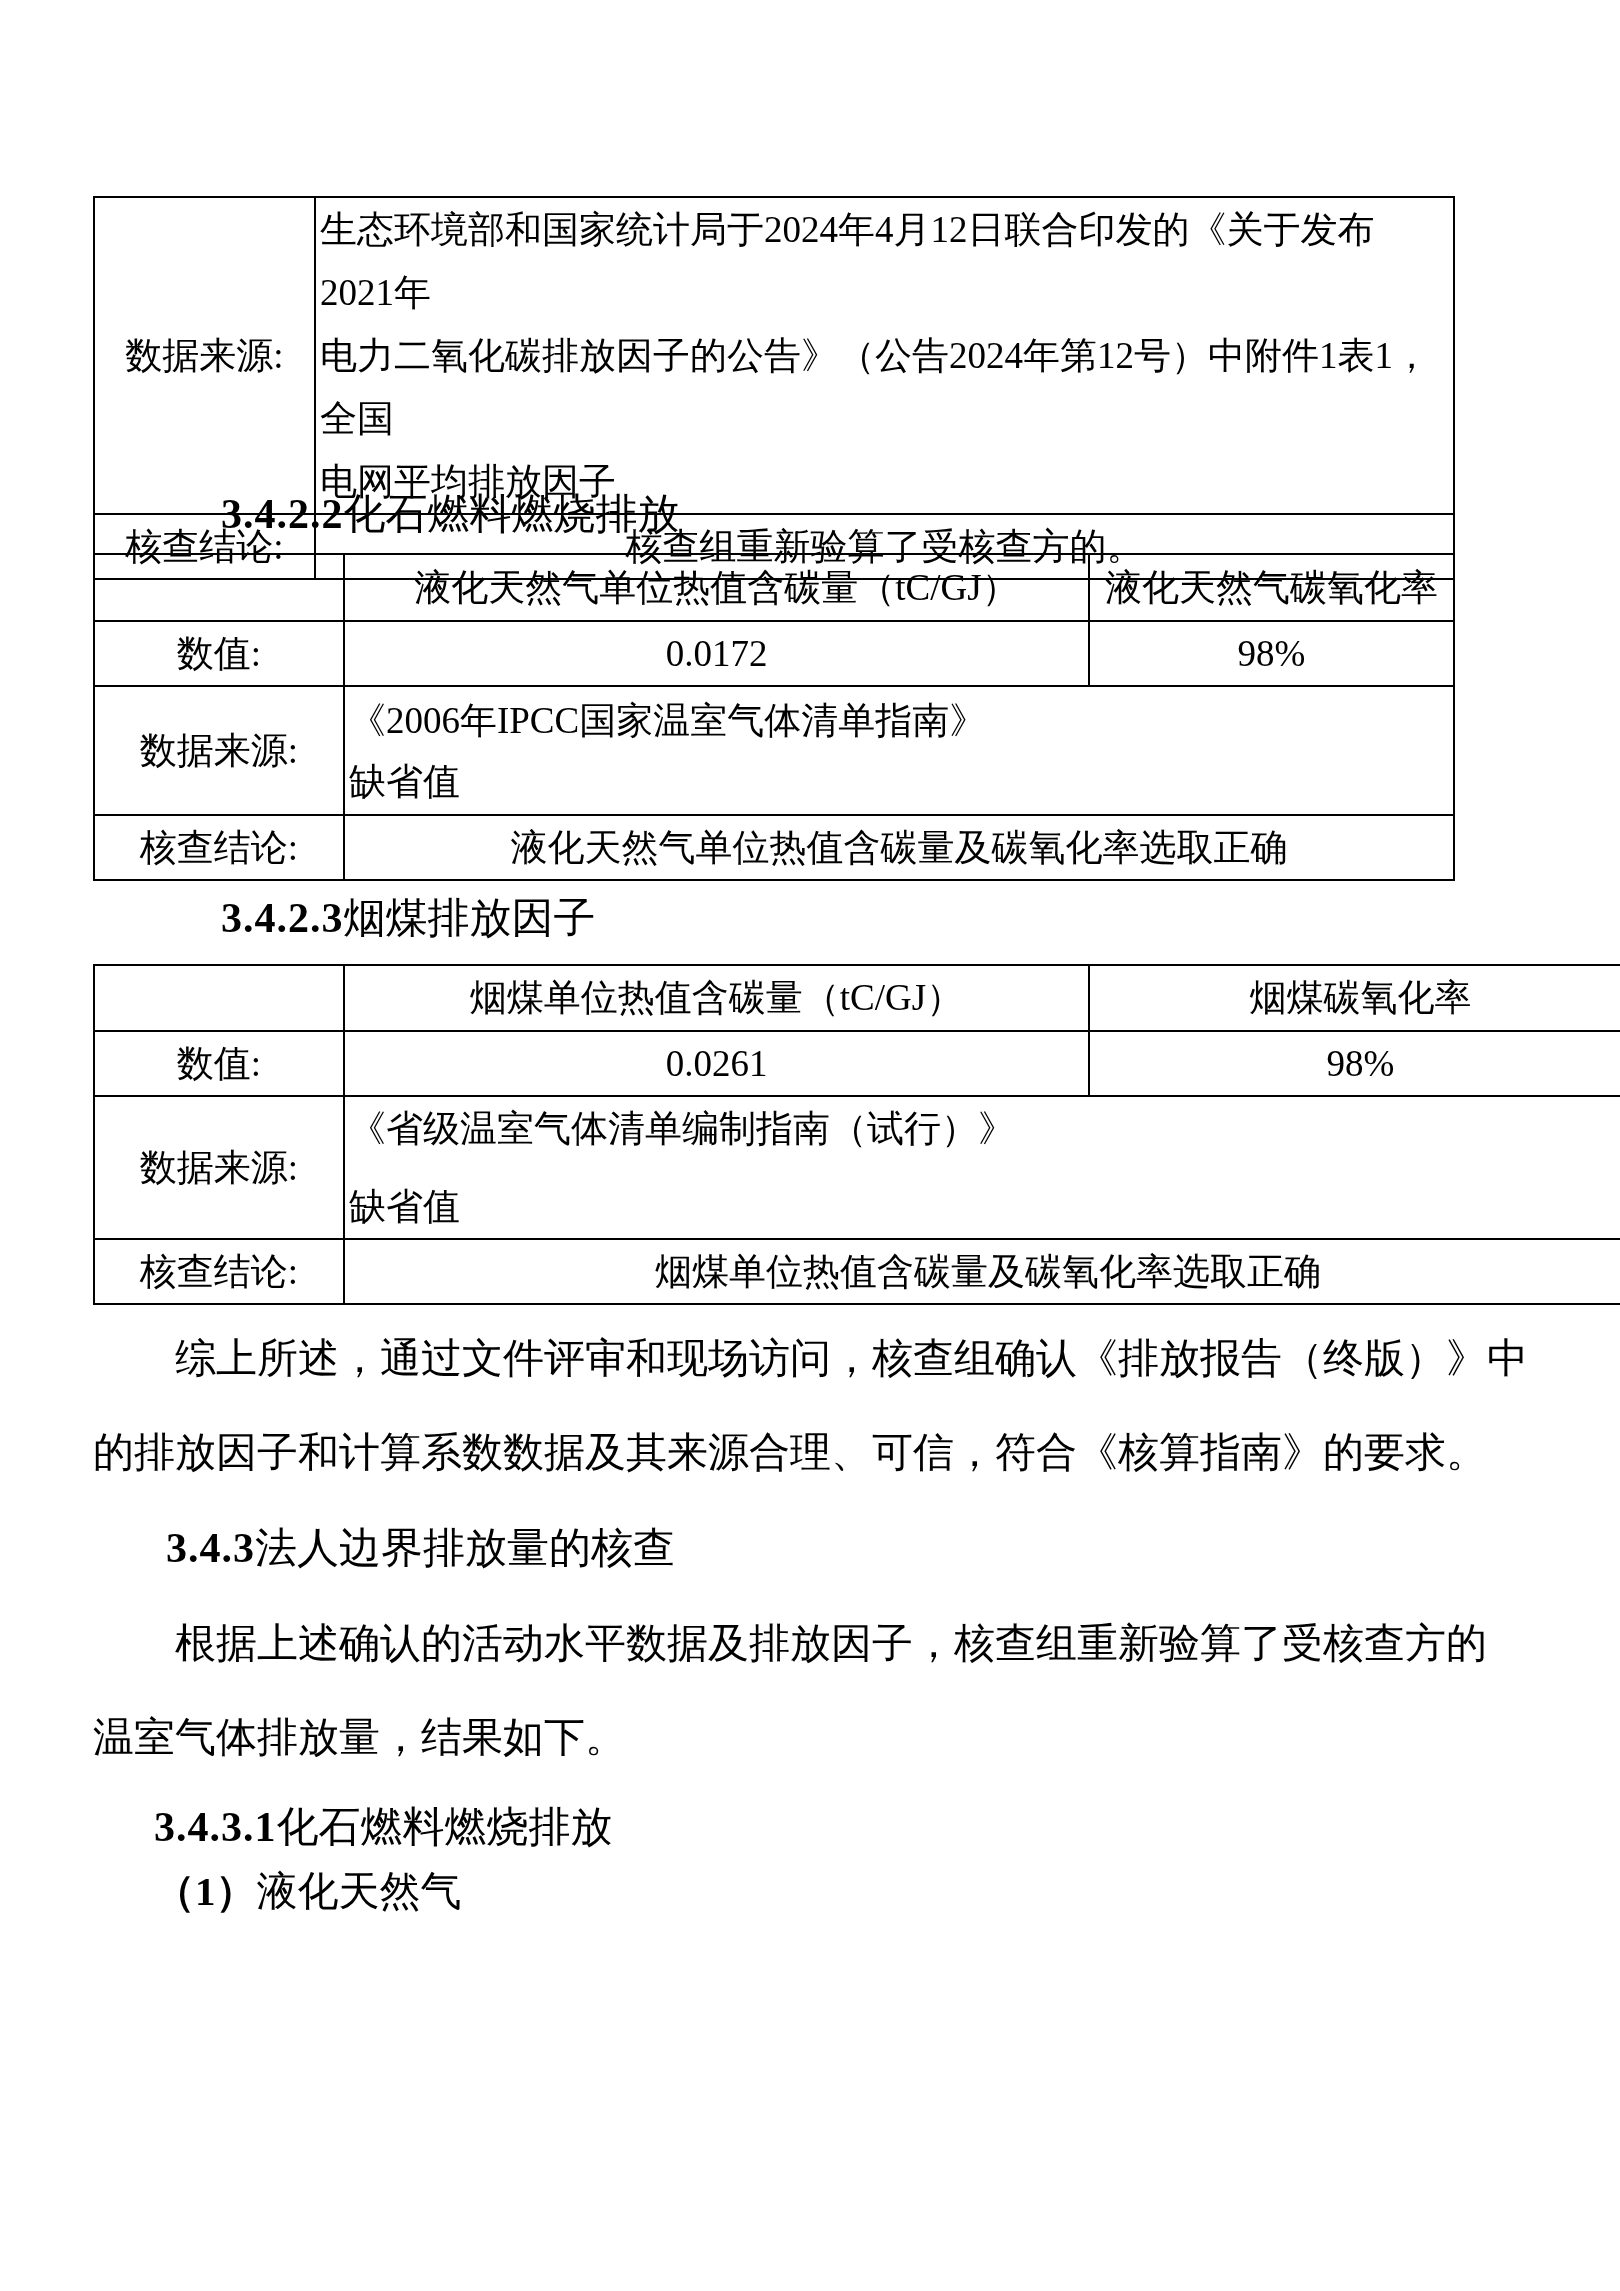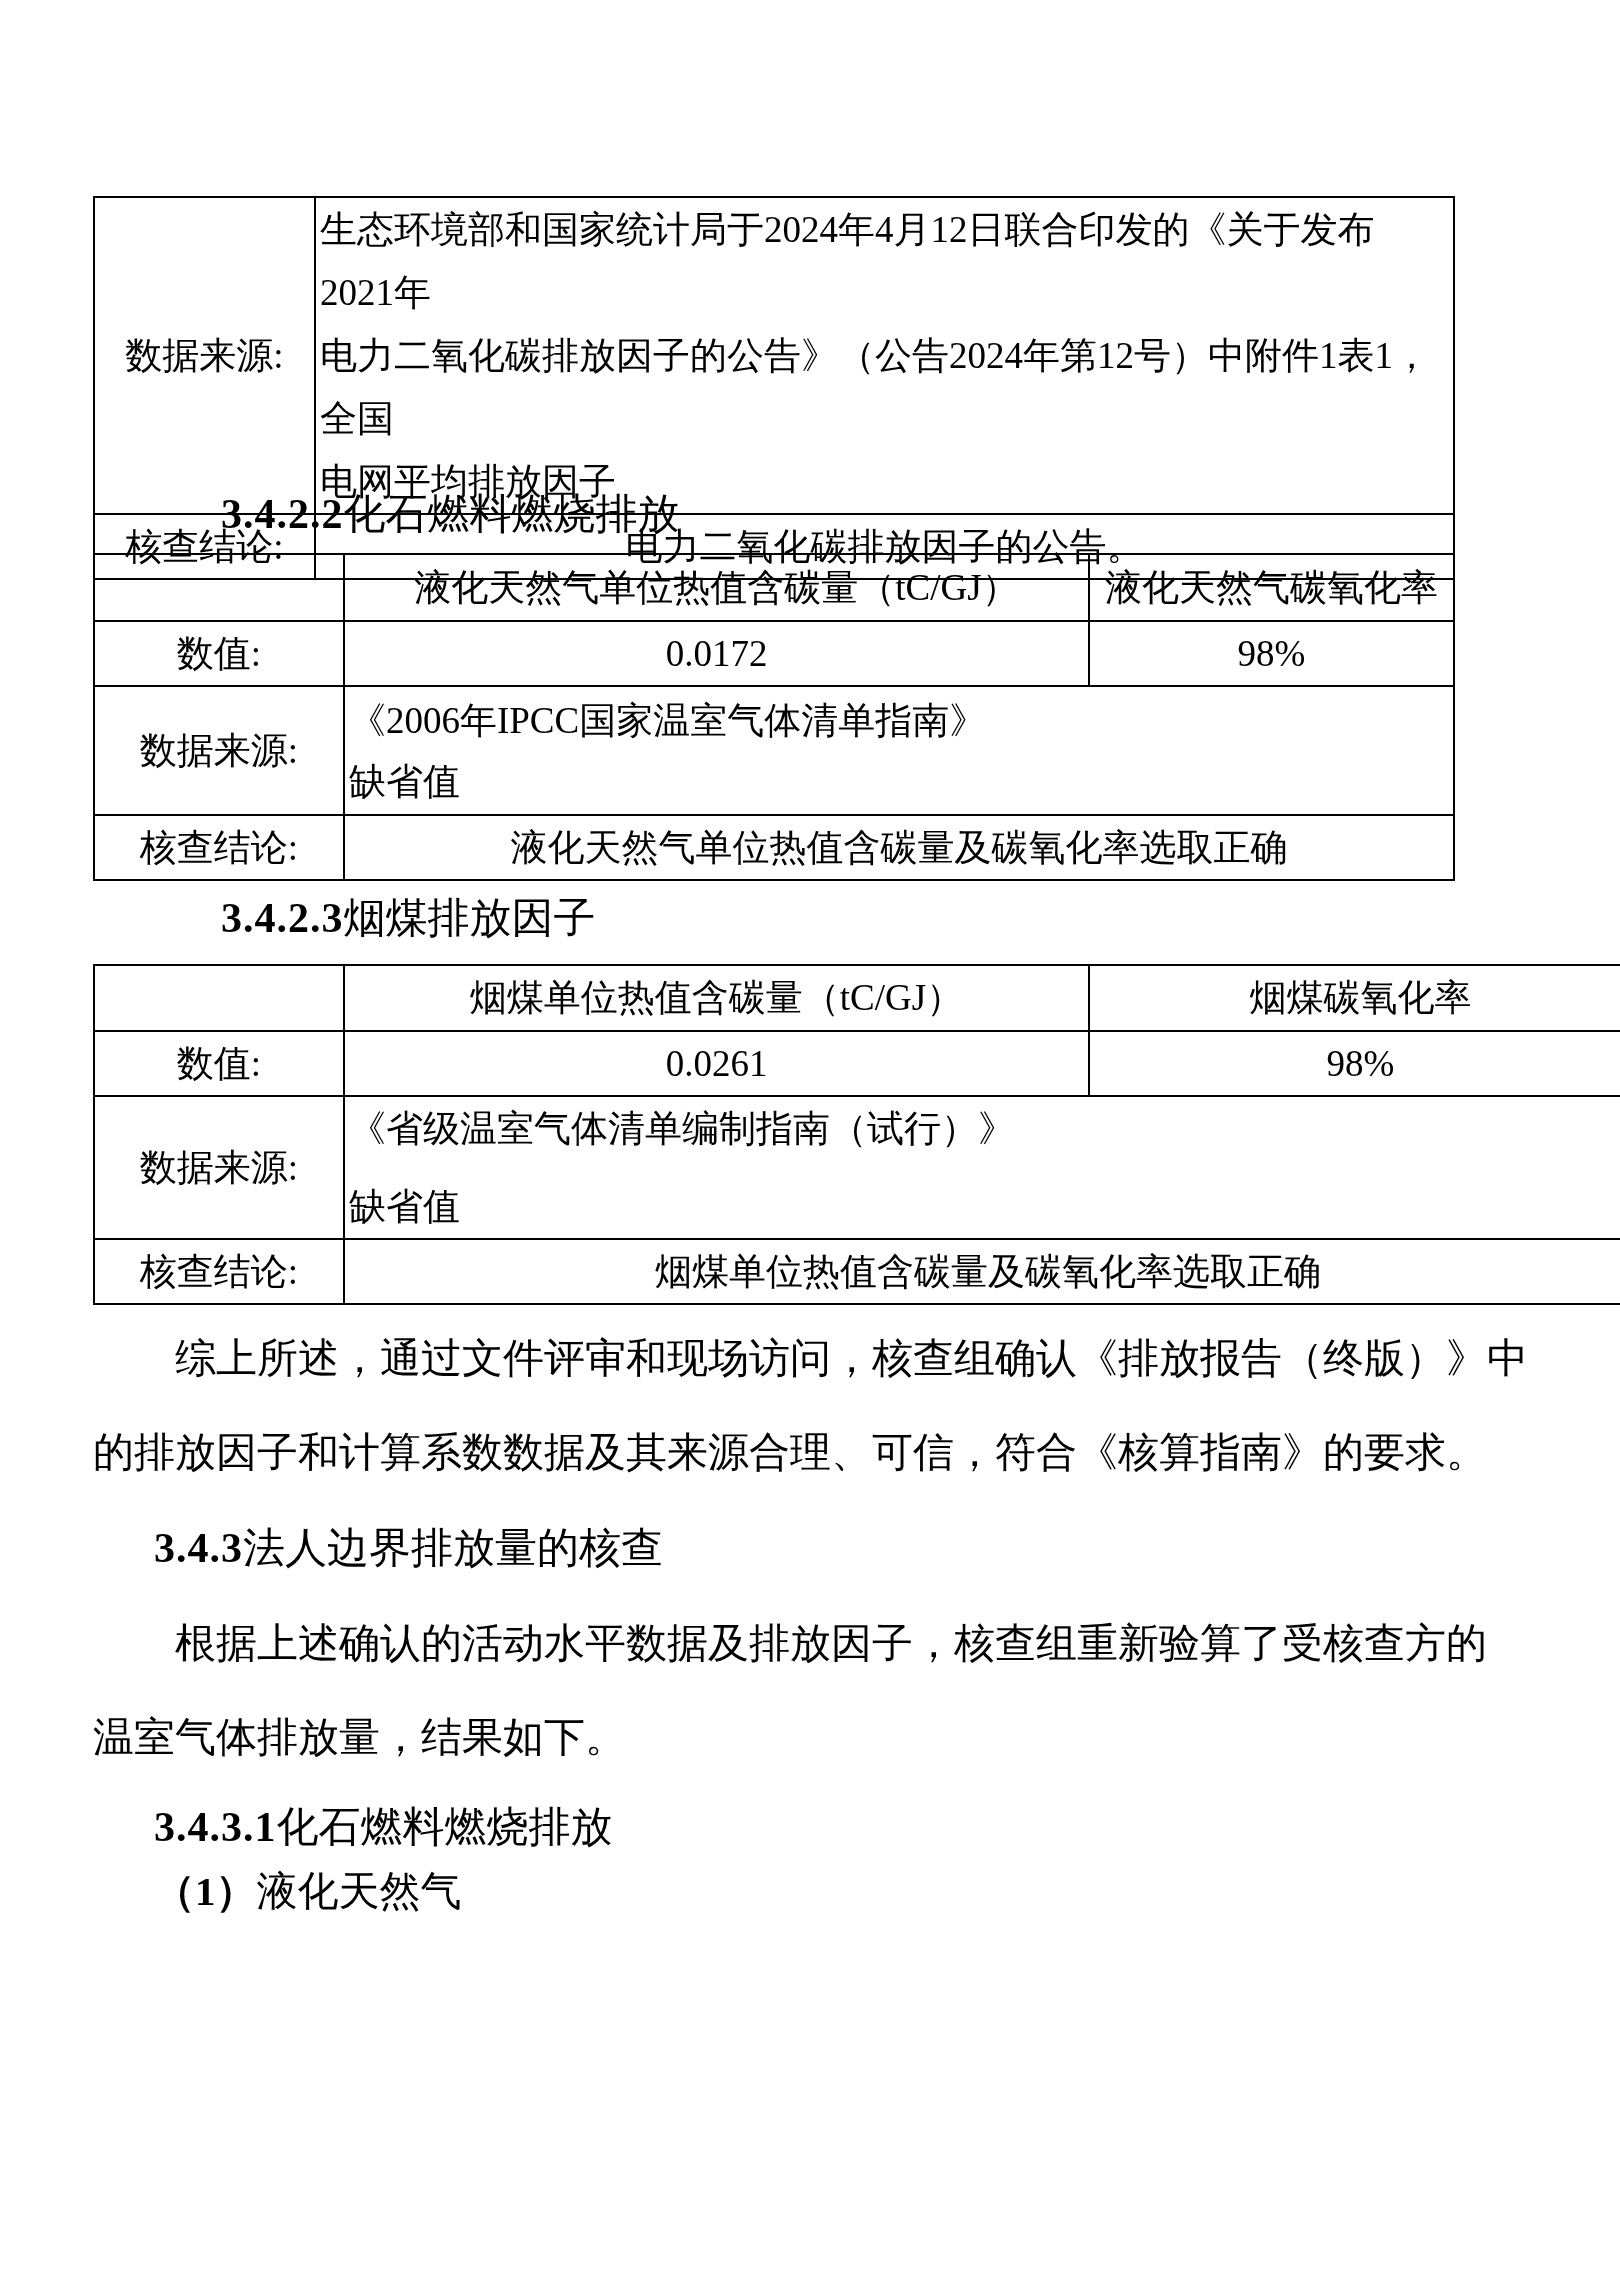--- a/index.html
+++ b/index.html
@@ -29,21 +29,21 @@
   #t3 { top:964px; width:1540px; }
   #t3 tr:nth-child(1) td { height:64px; }
   #t3 tr:nth-child(2) td { height:63px; }
   #t3 tr:nth-child(3) td { height:141px; }
   #t3 tr:nth-child(4) td { height:63px; }
   #t3 .cline.gap { margin-top:17.6px; }
   .heading { position:absolute; font-size:42px; line-height:49px; white-space:nowrap; }
   .hnum { font-weight:bold; letter-spacing:1px; }
   .h-322 { left:221px; top:490px; }
   .h-323 { left:221px; top:894px; }
-  .h-343 { left:154px; top:1524px; }
+  .h-343 { left:166px; top:1524px; }
   .h-3431 { left:154px; top:1803px; }
   .para { position:absolute; left:93px; width:1364px; font-size:41px; }
   .pline { line-height:94px; white-space:nowrap; }
   .pline.indent { text-indent:82px; }
   #para1 { top:1311px; }
   #para2 { top:1596px; }
   .list-item { position:absolute; left:154px; top:1867px; font-size:41px; line-height:49px; white-space:nowrap; }
   .iprefix { font-weight:bold; }
   .pagenum {
     position:absolute; top:2109px; left:0; width:100%; text-align:center;
@@ -64,21 +64,21 @@
         <tr>
       <td>数据来源:</td>
       <td>
         <div class="cline">生态环境部和国家统计局于2024年4月12日联合印发的《关于发布 2021年</div>
         <div class="cline">电力二氧化碳排放因子的公告》（公告2024年第12号）中附件1表1，全国</div>
         <div class="cline">电网平均排放因子</div>
       </td>
     </tr>
     <tr>
       <td>核查结论:</td>
-      <td>电力二氧化碳排放因子的公告。</td>
+      <td>核查组重新验算了受核查方的。</td>
     </tr>
   </tbody>
     </table>
 
   <div class="heading h-322">
     <span class="hnum">3.4.2.2</span><span>化石燃料燃烧排放</span>
   </div>
 
   <table class="doc-table" id="t2">
     <colgroup>

